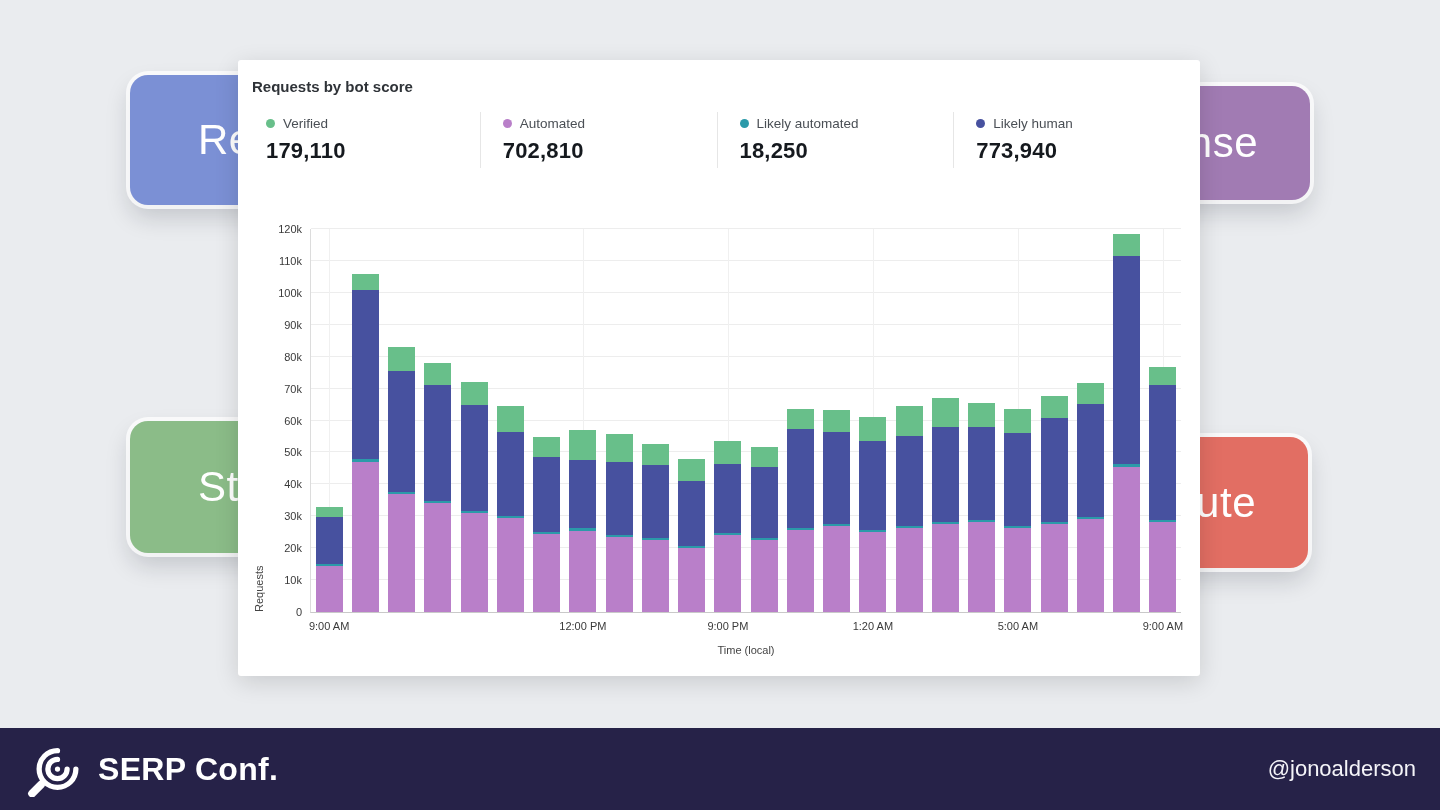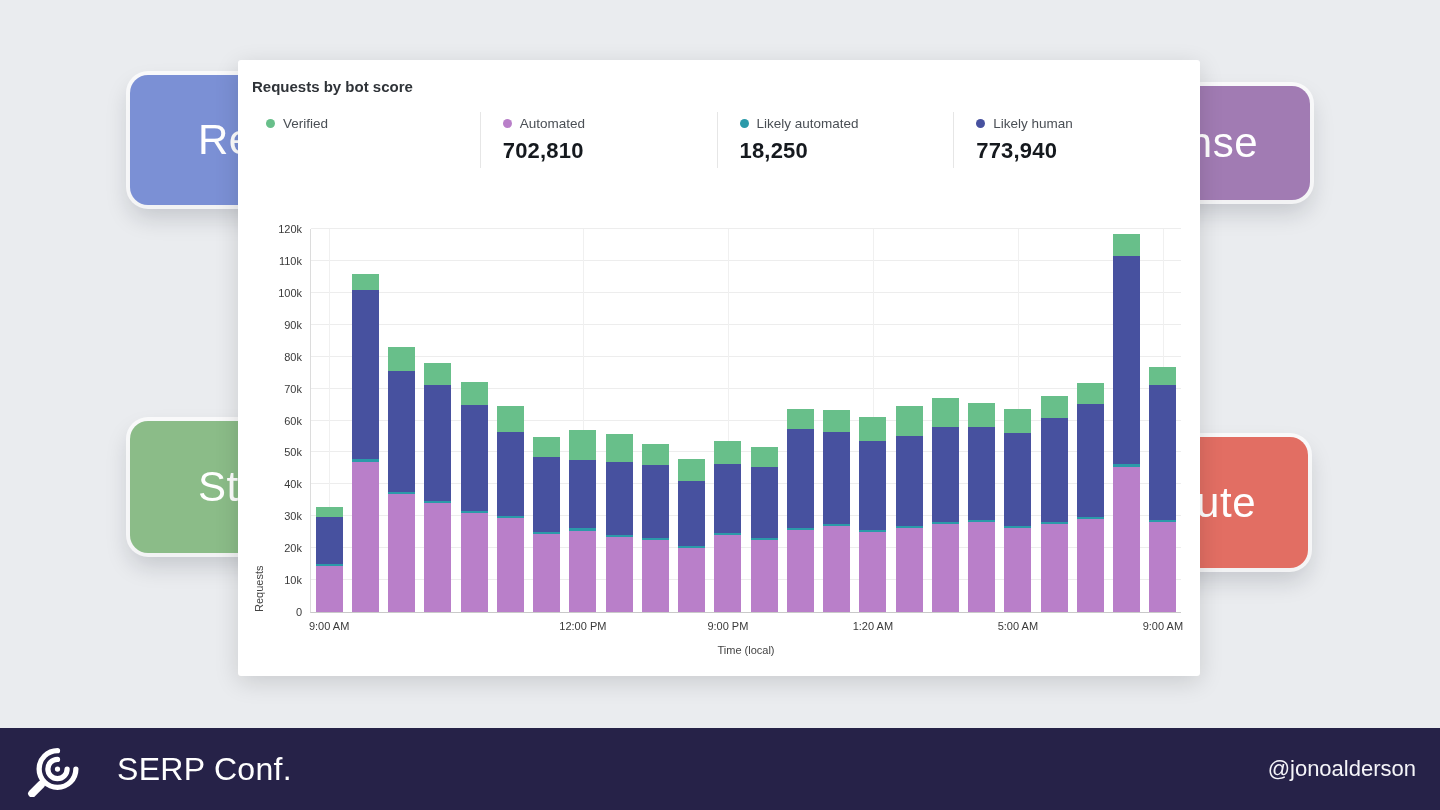--- a/index.html
+++ b/index.html
@@ -38,21 +38,21 @@
   .seg{width:100%;}
   .xtick{position:absolute;top:calc(100% + 8px);left:50%;transform:translateX(-50%);font-size:11px;color:#3a3a3a;white-space:nowrap;}
   .y-axis-title{position:absolute;left:-58px;top:0;bottom:0;display:flex;align-items:center;
     writing-mode:vertical-rl;transform:rotate(180deg);font-size:11px;color:#444;}
   .x-axis-title{position:absolute;top:calc(100% + 32px);left:0;right:0;text-align:center;font-size:11px;color:#444;}
 
   
   .footer{position:absolute;left:0;right:0;bottom:0;height:82px;background:#262248;z-index:3;
     display:flex;align-items:center;}
   .logo{margin-left:26px;width:56px;height:56px;flex:0 0 auto;}
-  .brand{margin-left:35px;color:#ffffff;font-size:32px;font-weight:400;letter-spacing:0.3px;}
+  .brand{margin-left:16px;color:#ffffff;font-size:32px;font-weight:700;letter-spacing:0.3px;}
   .handle{margin-left:auto;margin-right:24px;color:#f4f4f8;font-size:22px;font-weight:400;}
 </style>
 </head>
 <body>
 
 <div class="slide">
 
   <div class="deco-card deco-left" style="left:130px;top:75px;width:340px;height:130px;background:#7b90d5;">
     <span class="frag">Re</span>
   </div>
@@ -68,20 +68,21 @@
 
   <div class="panel">
     <div class="panel-title">Requests by bot score</div>
 
     <div class="legend">
       <div class="legend-item">
         <div class="legend-top">
           <span class="legend-dot" style="background: rgb(104, 191, 138);"></span>
           <span class="legend-label">Verified</span>
         </div>
+        <div class="legend-value">179,110</div>
       </div>
       <div class="legend-item">
         <div class="legend-top">
           <span class="legend-dot" style="background: rgb(185, 127, 201);"></span>
           <span class="legend-label">Automated</span>
         </div>
         <div class="legend-value">702,810</div>
       </div>
       <div class="legend-item">
         <div class="legend-top">

